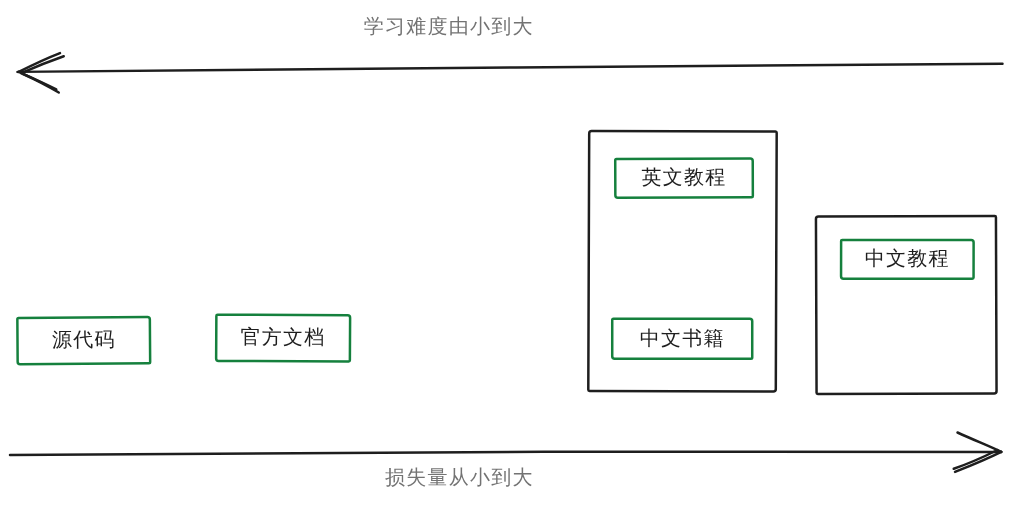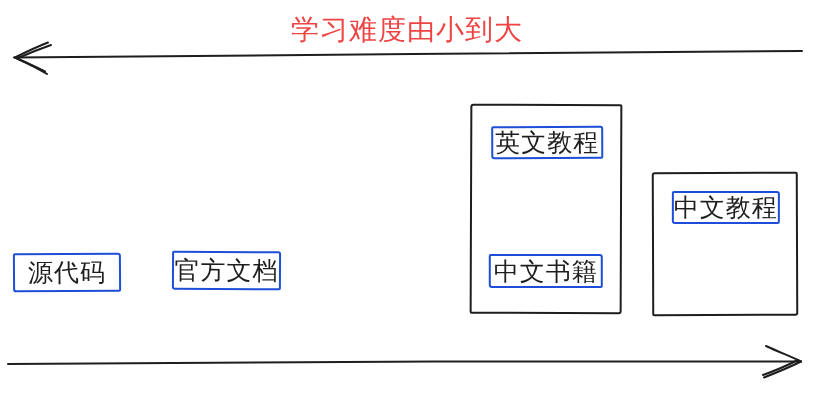--- a/index.html
+++ b/index.html
@@ -11,44 +11,44 @@
     position: relative;
     width: 813px;
     height: 414px;
     background: #ffffff;
     font-family: "Liberation Sans", "DejaVu Sans", sans-serif;
     color: #1e1e1e;
     overflow: hidden;
   }
   .axis-label {
     position: absolute;
-    font-size: 28px;
+    font-size: 16px;
     letter-spacing: 1px;
     white-space: nowrap;
-    color: #ef4444;
+    color: #737373;
   }
   .axis-label.top { left: 291px; top: 11px; }
   .axis-label.bottom { left: 308px; top: 372px; }
 
   .arrow-svg {
     position: absolute;
     left: 0; top: 0;
     width: 813px; height: 414px;
     pointer-events: none;
   }
 
   .sketch-box {
     position: absolute;
-    border: 2px solid #1d4ed8;
+    border: 2px solid #15803d;
     border-radius: 2px 3px 2px 3px;
     background: #ffffff;
     display: flex;
     align-items: center;
     justify-content: center;
-    font-size: 25px;
+    font-size: 16px;
     letter-spacing: 1px;
     box-sizing: border-box;
     white-space: nowrap;
   }
   .group-box {
     position: absolute;
     border: 2px solid #1e1e1e;
     border-radius: 3px 2px 3px 2px;
     background: #ffffff;
     box-sizing: border-box;
@@ -86,20 +86,21 @@
     </g>
     <g stroke="#1e1e1e" stroke-width="2" fill="none" stroke-linecap="round">
       <path d="M 8 364 C 250 362.5, 550 360, 801 361.5"></path>
       <path d="M 766 346 C 779 352, 793 357.5, 801 361.5"></path>
       <path d="M 801 361.5 C 791 366.5, 778 372, 764 377.5"></path>
       <path d="M 798 360 C 788 365, 776 370.5, 763 375"></path>
     </g>
   </svg>
 
   <div class="axis-label top">学习难度由小到大</div>
+  <div class="axis-label bottom">损失量从小到大</div>
 
   <div class="sketch-box box-source-code">
     <span>源代码</span>
   </div>
   <div class="sketch-box box-official-docs">
     <span>官方文档</span>
   </div>
 
   <div class="group-box group-1">
     <div class="sketch-box box-english-tutorials">

